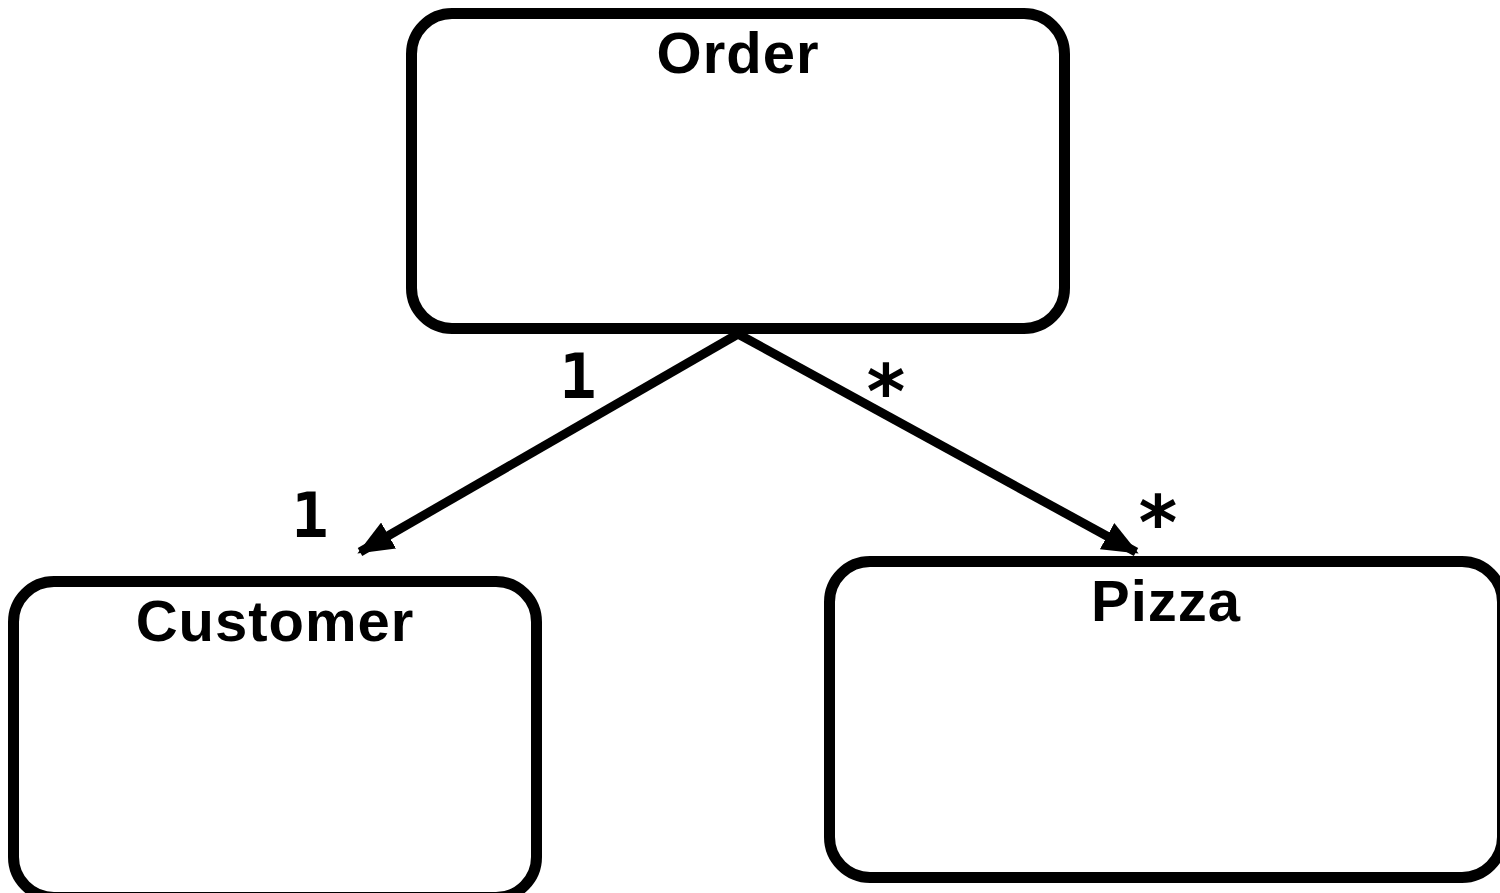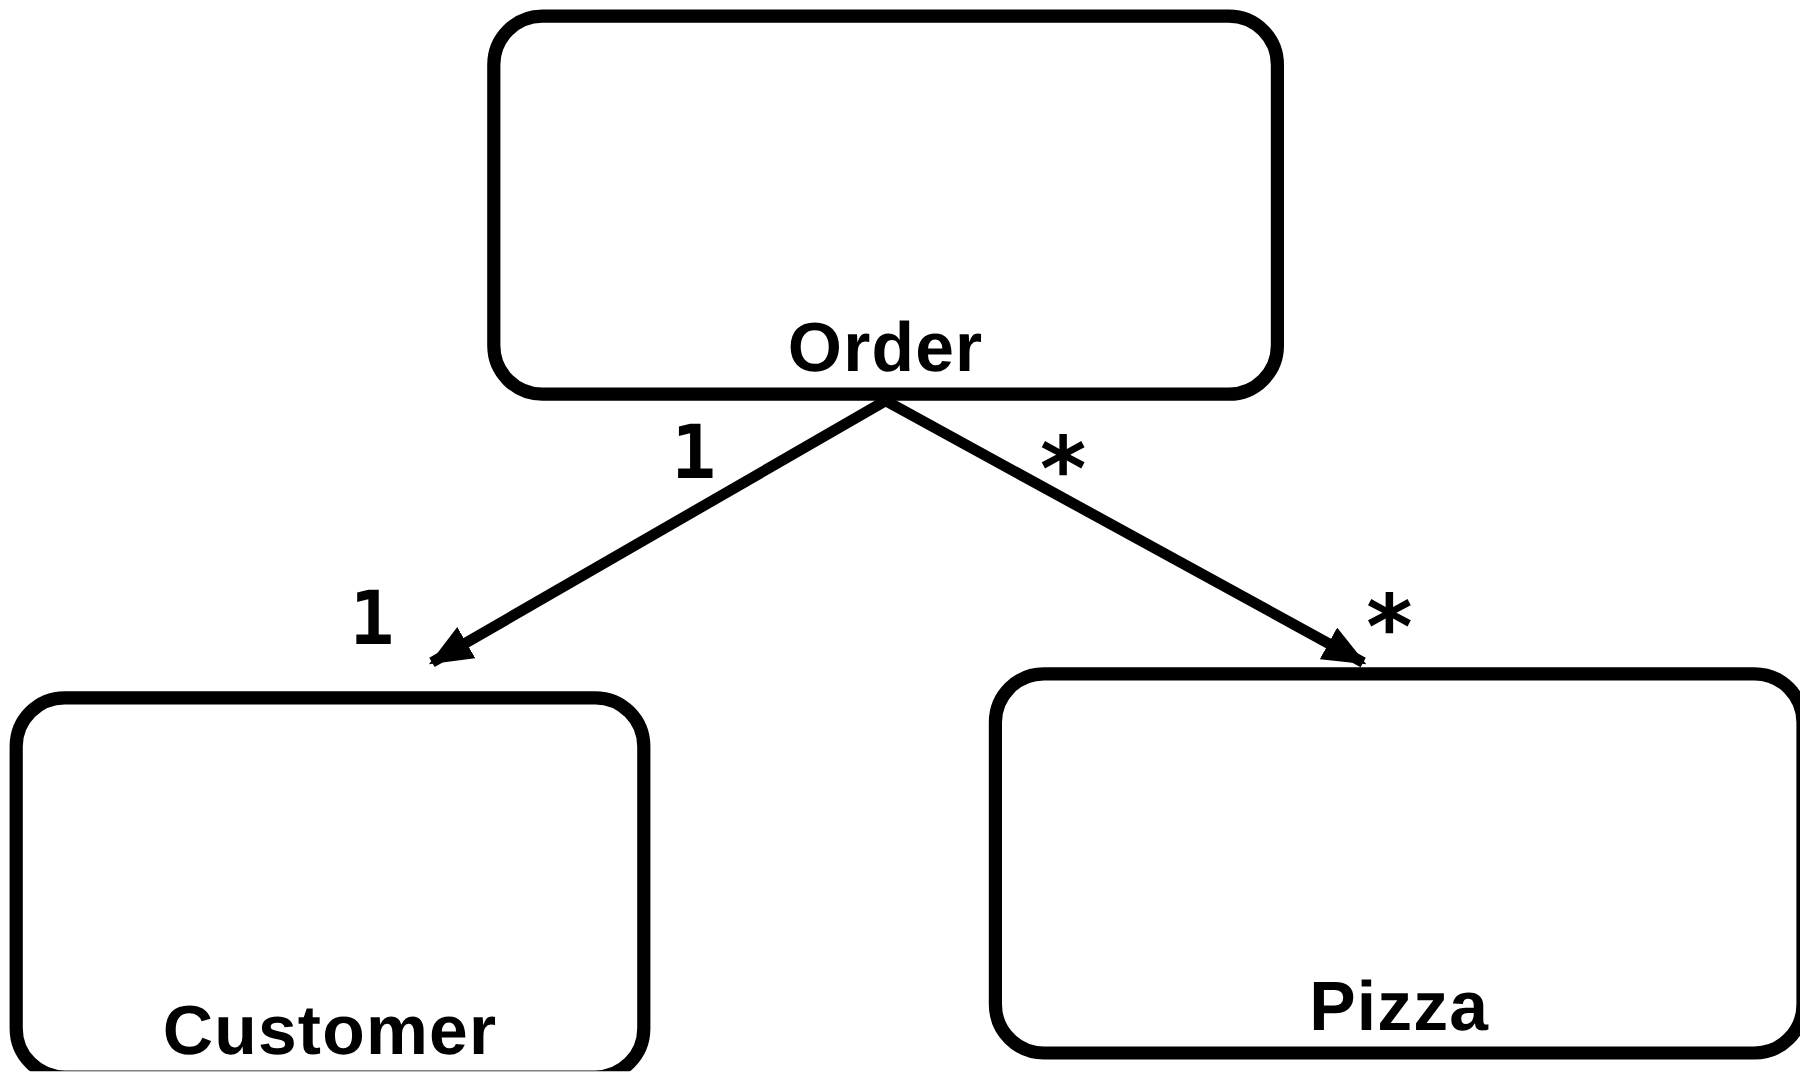--- a/index.html
+++ b/index.html
@@ -24,21 +24,21 @@
     z-index: 2;
     pointer-events: none;
   }
   .node {
     position: absolute;
     box-sizing: border-box;
     background: #ffffff;
     border: 11px solid #000000;
     border-radius: 46px;
     display: flex;
-    align-items: flex-end;
+    align-items: flex-start;
     justify-content: center;
     z-index: 1;
   }
   .node-label {
     font-family: "Liberation Sans", "DejaVu Sans", sans-serif;
     font-weight: bold;
     font-size: 58px;
     color: #000000;
     letter-spacing: 1px;
   }

